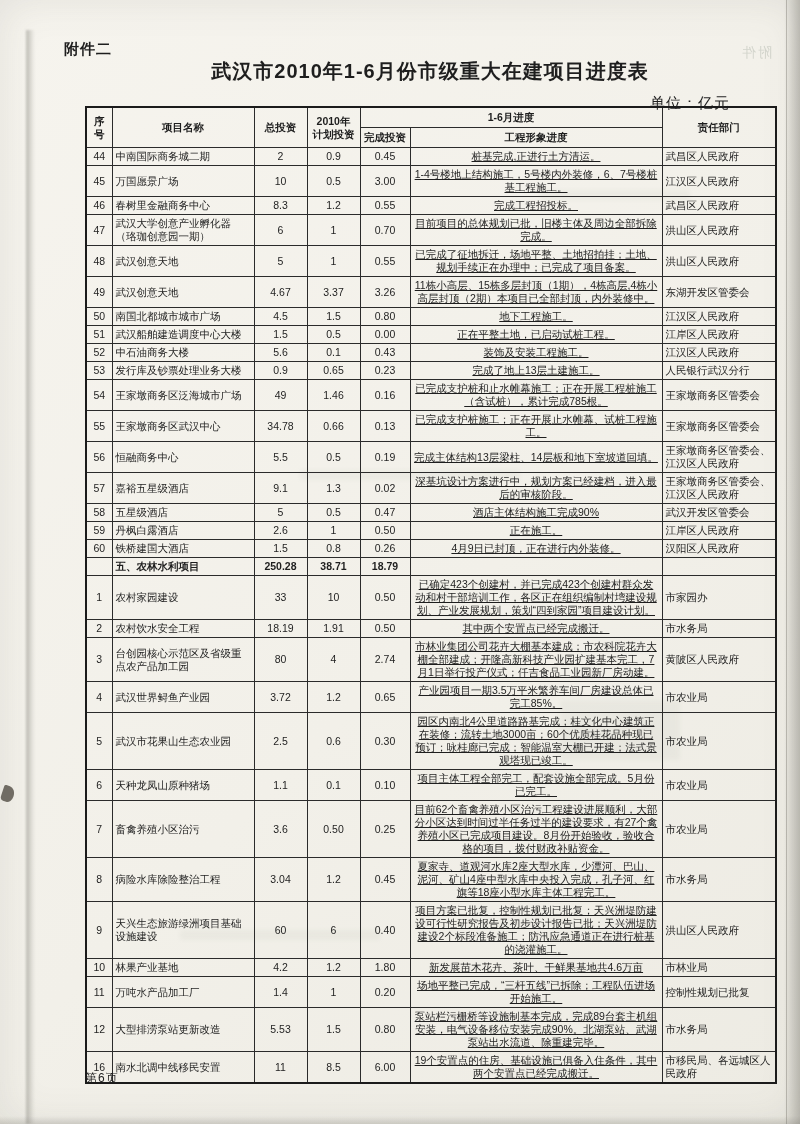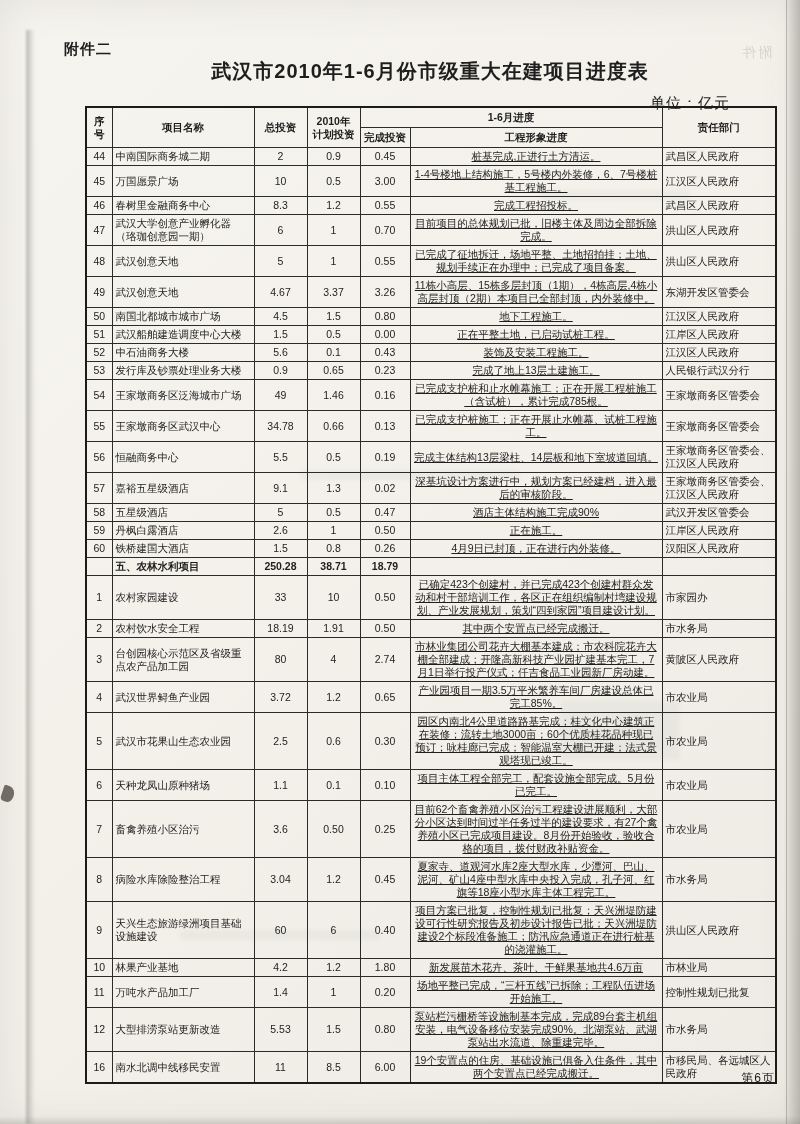--- a/index.html
+++ b/index.html
@@ -25,21 +25,21 @@
   .bleed{position:absolute;background:#8d968a;opacity:0.07;filter:blur(2px);}
   .bleed.b1{left:540px;top:190px;width:150px;height:10px;}
   .bleed.b2{left:300px;top:470px;width:220px;height:10px;}
   .bleed.b3{left:560px;top:700px;width:120px;height:60px;}
   .bleed.b4{left:180px;top:930px;width:200px;height:10px;}
   
   .attachment{position:absolute;left:64px;top:40px;font-size:15px;font-weight:bold;letter-spacing:1px;}
   .title{position:absolute;left:85px;top:58px;width:690px;margin:0;text-align:center;
     font-size:20px;font-weight:bold;letter-spacing:1px;}
   .unit-note{position:absolute;left:650px;top:94px;font-size:15px;letter-spacing:1px;}
-  .page-footer{position:absolute;left:85px;top:1070px;width:690px;text-align:right;font-size:12px;letter-spacing:1px;}
+  .page-footer{position:absolute;left:85px;top:1070px;width:690px;text-align:left;font-size:12px;letter-spacing:1px;}
   
   table.projects{
     position:absolute;left:85px;top:106px;width:690px;
     border-collapse:collapse;table-layout:fixed;
     border:2px solid #1b1b1b;
   }
   table.projects th,table.projects td{
     border:1px solid #2b2b2b;
     font-size:10.5px;line-height:13px;
     padding:2px 3px;vertical-align:middle;

